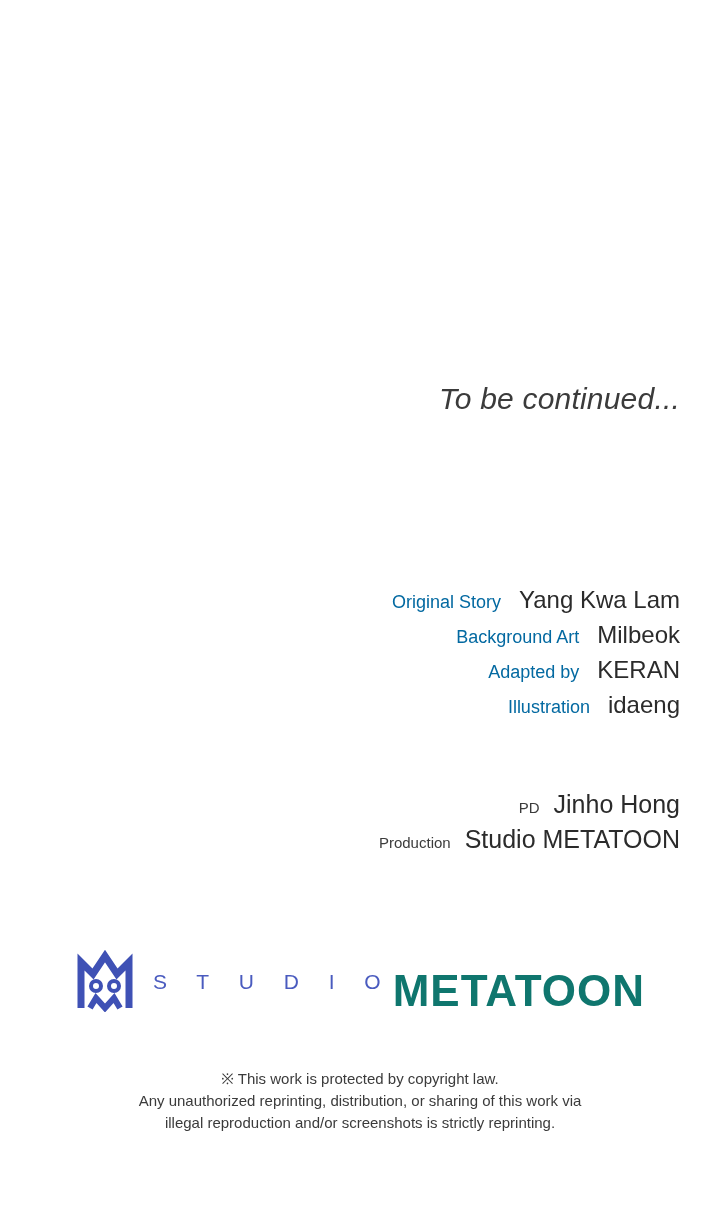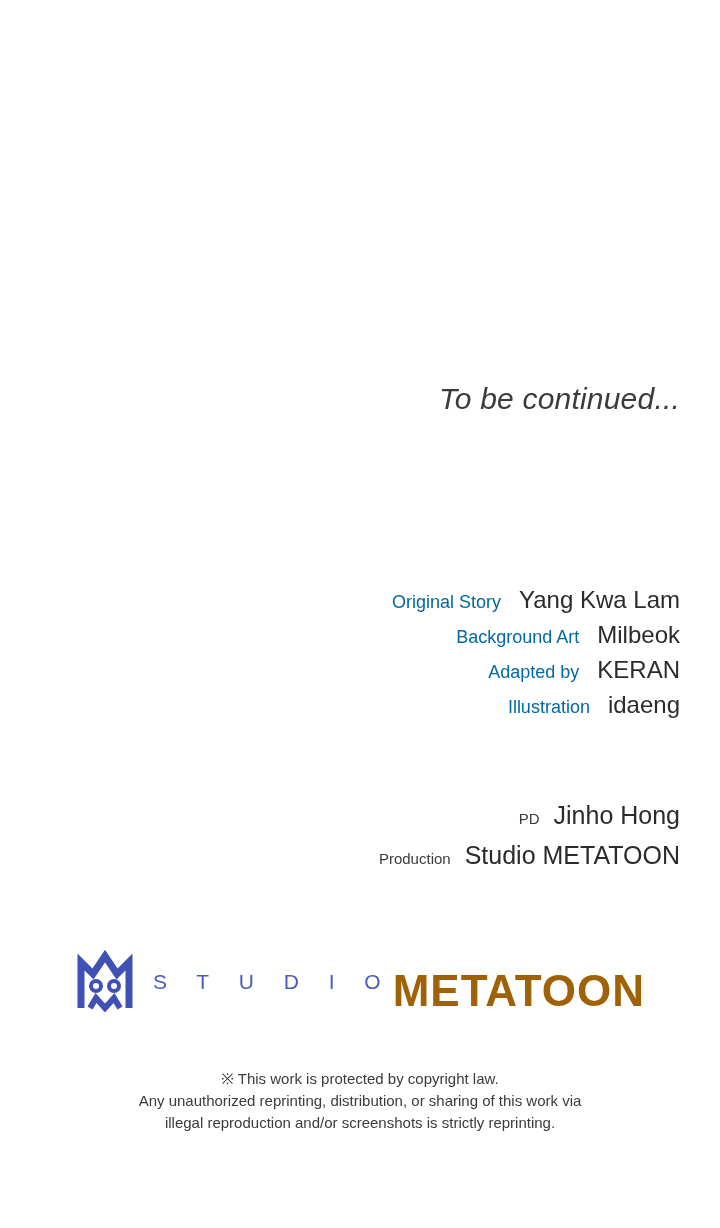--- a/index.html
+++ b/index.html
@@ -71,21 +71,20 @@
     font-size: 15px;
     color: #3b3b3b;
   }
   .credits-secondary .credit-name {
     font-size: 25px;
     color: #2b2b2b;
     margin-left: 14px;
   }
   .credits-secondary .credit-row {
     margin-bottom: 6px;
-    margin-top: 11px;
   }
 
   
   .logo-wrap {
     position: absolute;
     top: 948px;
     left: 0;
     width: 720px;
     display: flex;
     justify-content: center;
@@ -113,21 +112,21 @@
     letter-spacing: 12px;
     color: #4a5bbf;
     font-weight: 400;
     margin-bottom: 2px;
     padding-left: 4px;
   }
   .logo-metatoon {
     font-size: 44px;
     font-weight: bold;
     letter-spacing: 1px;
-    color: #a16207;
+    color: #0f766e;
     line-height: 0.95;
   }
 
   
   .copyright {
     position: absolute;
     top: 1068px;
     left: 0;
     width: 720px;
     text-align: center;

